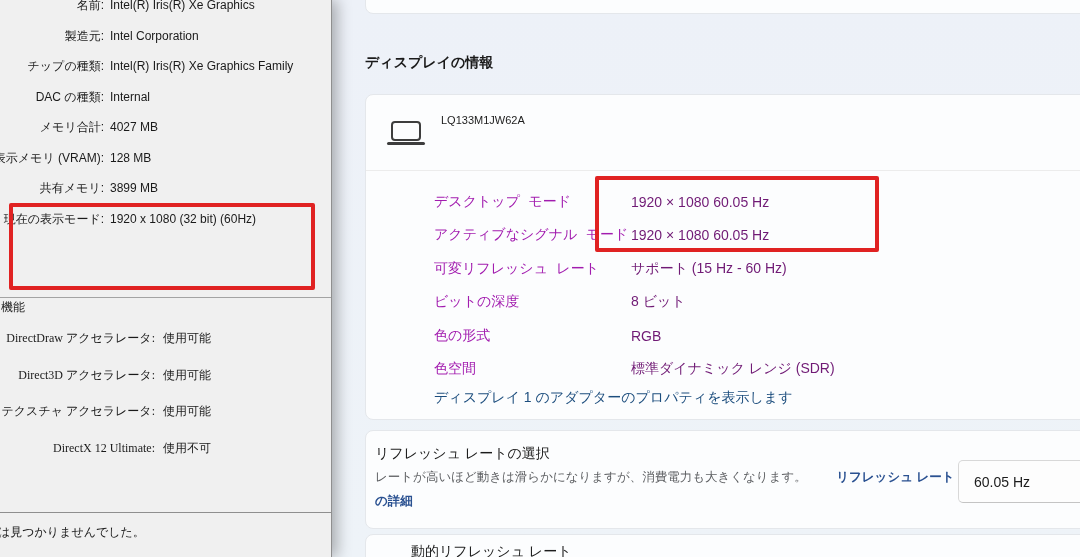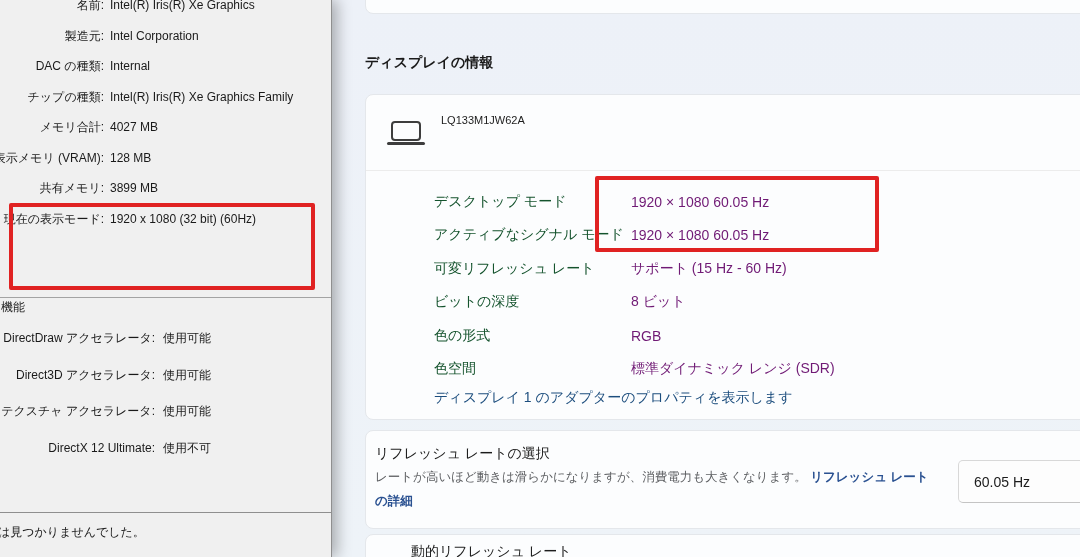--- a/index.html
+++ b/index.html
@@ -15,46 +15,46 @@
   .prev-card{left:32px;top:-14px;width:760px;height:28px;}
   .section-heading{position:absolute;left:32px;top:54px;font-size:14px;font-weight:700;color:#1a1a1a;}
   .display-card{left:32px;top:94px;width:760px;height:326px;}
   .laptop-screen{position:absolute;left:25px;top:26px;width:26px;height:16px;border:2px solid #3d3d3d;border-radius:4px;}
   .laptop-base{position:absolute;left:21px;top:47px;width:38px;height:3px;background:#3d3d3d;border-radius:2px;}
   .display-name{position:absolute;left:75px;top:19px;font-size:11px;color:#1c1c1c;}
   .display-subtitle{position:absolute;left:75px;top:42px;font-size:12.5px;color:#5e6063;white-space:nowrap;}
   .card-divider{position:absolute;left:0;top:75px;width:100%;height:1px;background:#ececec;}
   .detail-rows{position:absolute;left:0;top:90px;width:100%;}
   .detail-row{position:relative;height:33.5px;}
-  .detail-label{position:absolute;left:68px;top:50%;transform:translateY(-50%);font-size:14px;color:#14532d;white-space:nowrap;}
+  .detail-label{position:absolute;left:68px;top:50%;transform:translateY(-50%);font-size:14px;color:#a21caf;white-space:nowrap;font-family:Liberation Mono, monospace;}
   .detail-value{position:absolute;left:265px;top:50%;transform:translateY(-50%);font-size:14px;color:#701a75;white-space:nowrap;}
   .adapter-link{position:absolute;left:68px;top:294px;font-size:14px;color:#1d4e7e;white-space:nowrap;cursor:pointer;}
   .refresh-card{left:32px;top:430px;width:760px;height:99px;}
   .refresh-title{position:absolute;left:9px;top:14px;font-size:14px;color:#1b1b1b;}
   .refresh-desc{position:absolute;left:9px;top:38px;font-size:12.5px;color:#5d5f62;white-space:nowrap;}
-  .refresh-desc .link-bold{color:#2a5191;font-weight:700;cursor:pointer;}
+  .refresh-desc .link-bold{color:#2a5191;font-weight:700;cursor:pointer;margin-left:26px;}
   .refresh-link2{position:absolute;left:9px;top:62px;font-size:12.5px;font-weight:700;color:#2a5191;cursor:pointer;}
   .dropdown{position:absolute;left:592px;top:29px;width:160px;height:43px;background:#fdfdfd;
     border:1px solid #d8d8d8;border-bottom-color:#c4c4c4;border-radius:5px;box-sizing:border-box;
     display:flex;align-items:center;cursor:pointer;}
   .dropdown span{margin-left:15px;font-size:14px;color:#1b1b1b;}
   .dynamic-card{left:32px;top:534px;width:760px;height:50px;}
   .dynamic-label{position:absolute;left:45px;top:8px;font-size:14px;color:#1d1d1d;white-space:nowrap;}
   
   .dxdiag{position:absolute;left:0;top:0;width:331px;height:557px;background:#f0f0f0;
     border-right:1px solid #8f8f8f;box-shadow:5px 0 14px rgba(0,0,0,.30);}
   .dx-rows{position:absolute;left:0;top:-10px;width:100%;}
   .dx-row{position:relative;height:30.5px;width:100%;}
   .dx-label{position:absolute;right:227px;top:50%;transform:translateY(-50%);font-size:12px;color:#1a1a1a;white-space:nowrap;}
   .dx-value{position:absolute;left:110px;top:50%;transform:translateY(-50%);font-size:12px;color:#1a1a1a;white-space:nowrap;}
   .dx-divider1{position:absolute;left:0;top:297px;width:100%;height:1px;background:#a3a3a3;}
   .dx-features-header{position:absolute;right:306px;top:299px;font-size:12px;color:#1a1a1a;white-space:nowrap;}
   .dx-feature-rows{position:absolute;left:0;top:320px;width:100%;}
   .dx-frow{position:relative;height:36.5px;width:100%;}
-  .dx-frow .dx-label{right:176px;}
+  .dx-frow .dx-label{right:176px;font-family:Liberation Serif, serif;}
   .dx-frow .dx-value{left:163px;}
   .dx-divider2{position:absolute;left:0;top:512px;width:100%;height:1px;background:#8f8f8f;}
   .dx-notes{position:absolute;left:-26px;top:524px;font-size:12px;color:#1a1a1a;white-space:nowrap;}
   
   .hl-box{position:absolute;border:4px solid #e02222;border-radius:2px;z-index:50;box-sizing:border-box;}
   .hl-left{left:9px;top:203px;width:306px;height:87px;}
   .hl-right{left:595px;top:176px;width:284px;height:76px;}
 </style>
 </head>
 <body>
@@ -132,27 +132,27 @@
         <span class="dx-label">名前:</span>
         <span class="dx-value">Intel(R) Iris(R) Xe Graphics</span>
       </div>
 
       <div class="dx-row">
         <span class="dx-label">製造元:</span>
         <span class="dx-value">Intel Corporation</span>
       </div>
 
       <div class="dx-row">
+        <span class="dx-label">チップの種類:</span>
+        <span class="dx-value">Intel(R) Iris(R) Xe Graphics Family</span>
+      </div>
+
+      <div class="dx-row">
         <span class="dx-label">DAC の種類:</span>
         <span class="dx-value">Internal</span>
-      </div>
-
-      <div class="dx-row">
-        <span class="dx-label">チップの種類:</span>
-        <span class="dx-value">Intel(R) Iris(R) Xe Graphics Family</span>
       </div>
 
 
       <div class="dx-row">
         <span class="dx-label">メモリ合計:</span>
         <span class="dx-value">4027 MB</span>
       </div>
 
       <div class="dx-row">
         <span class="dx-label">表示メモリ (VRAM):</span>

